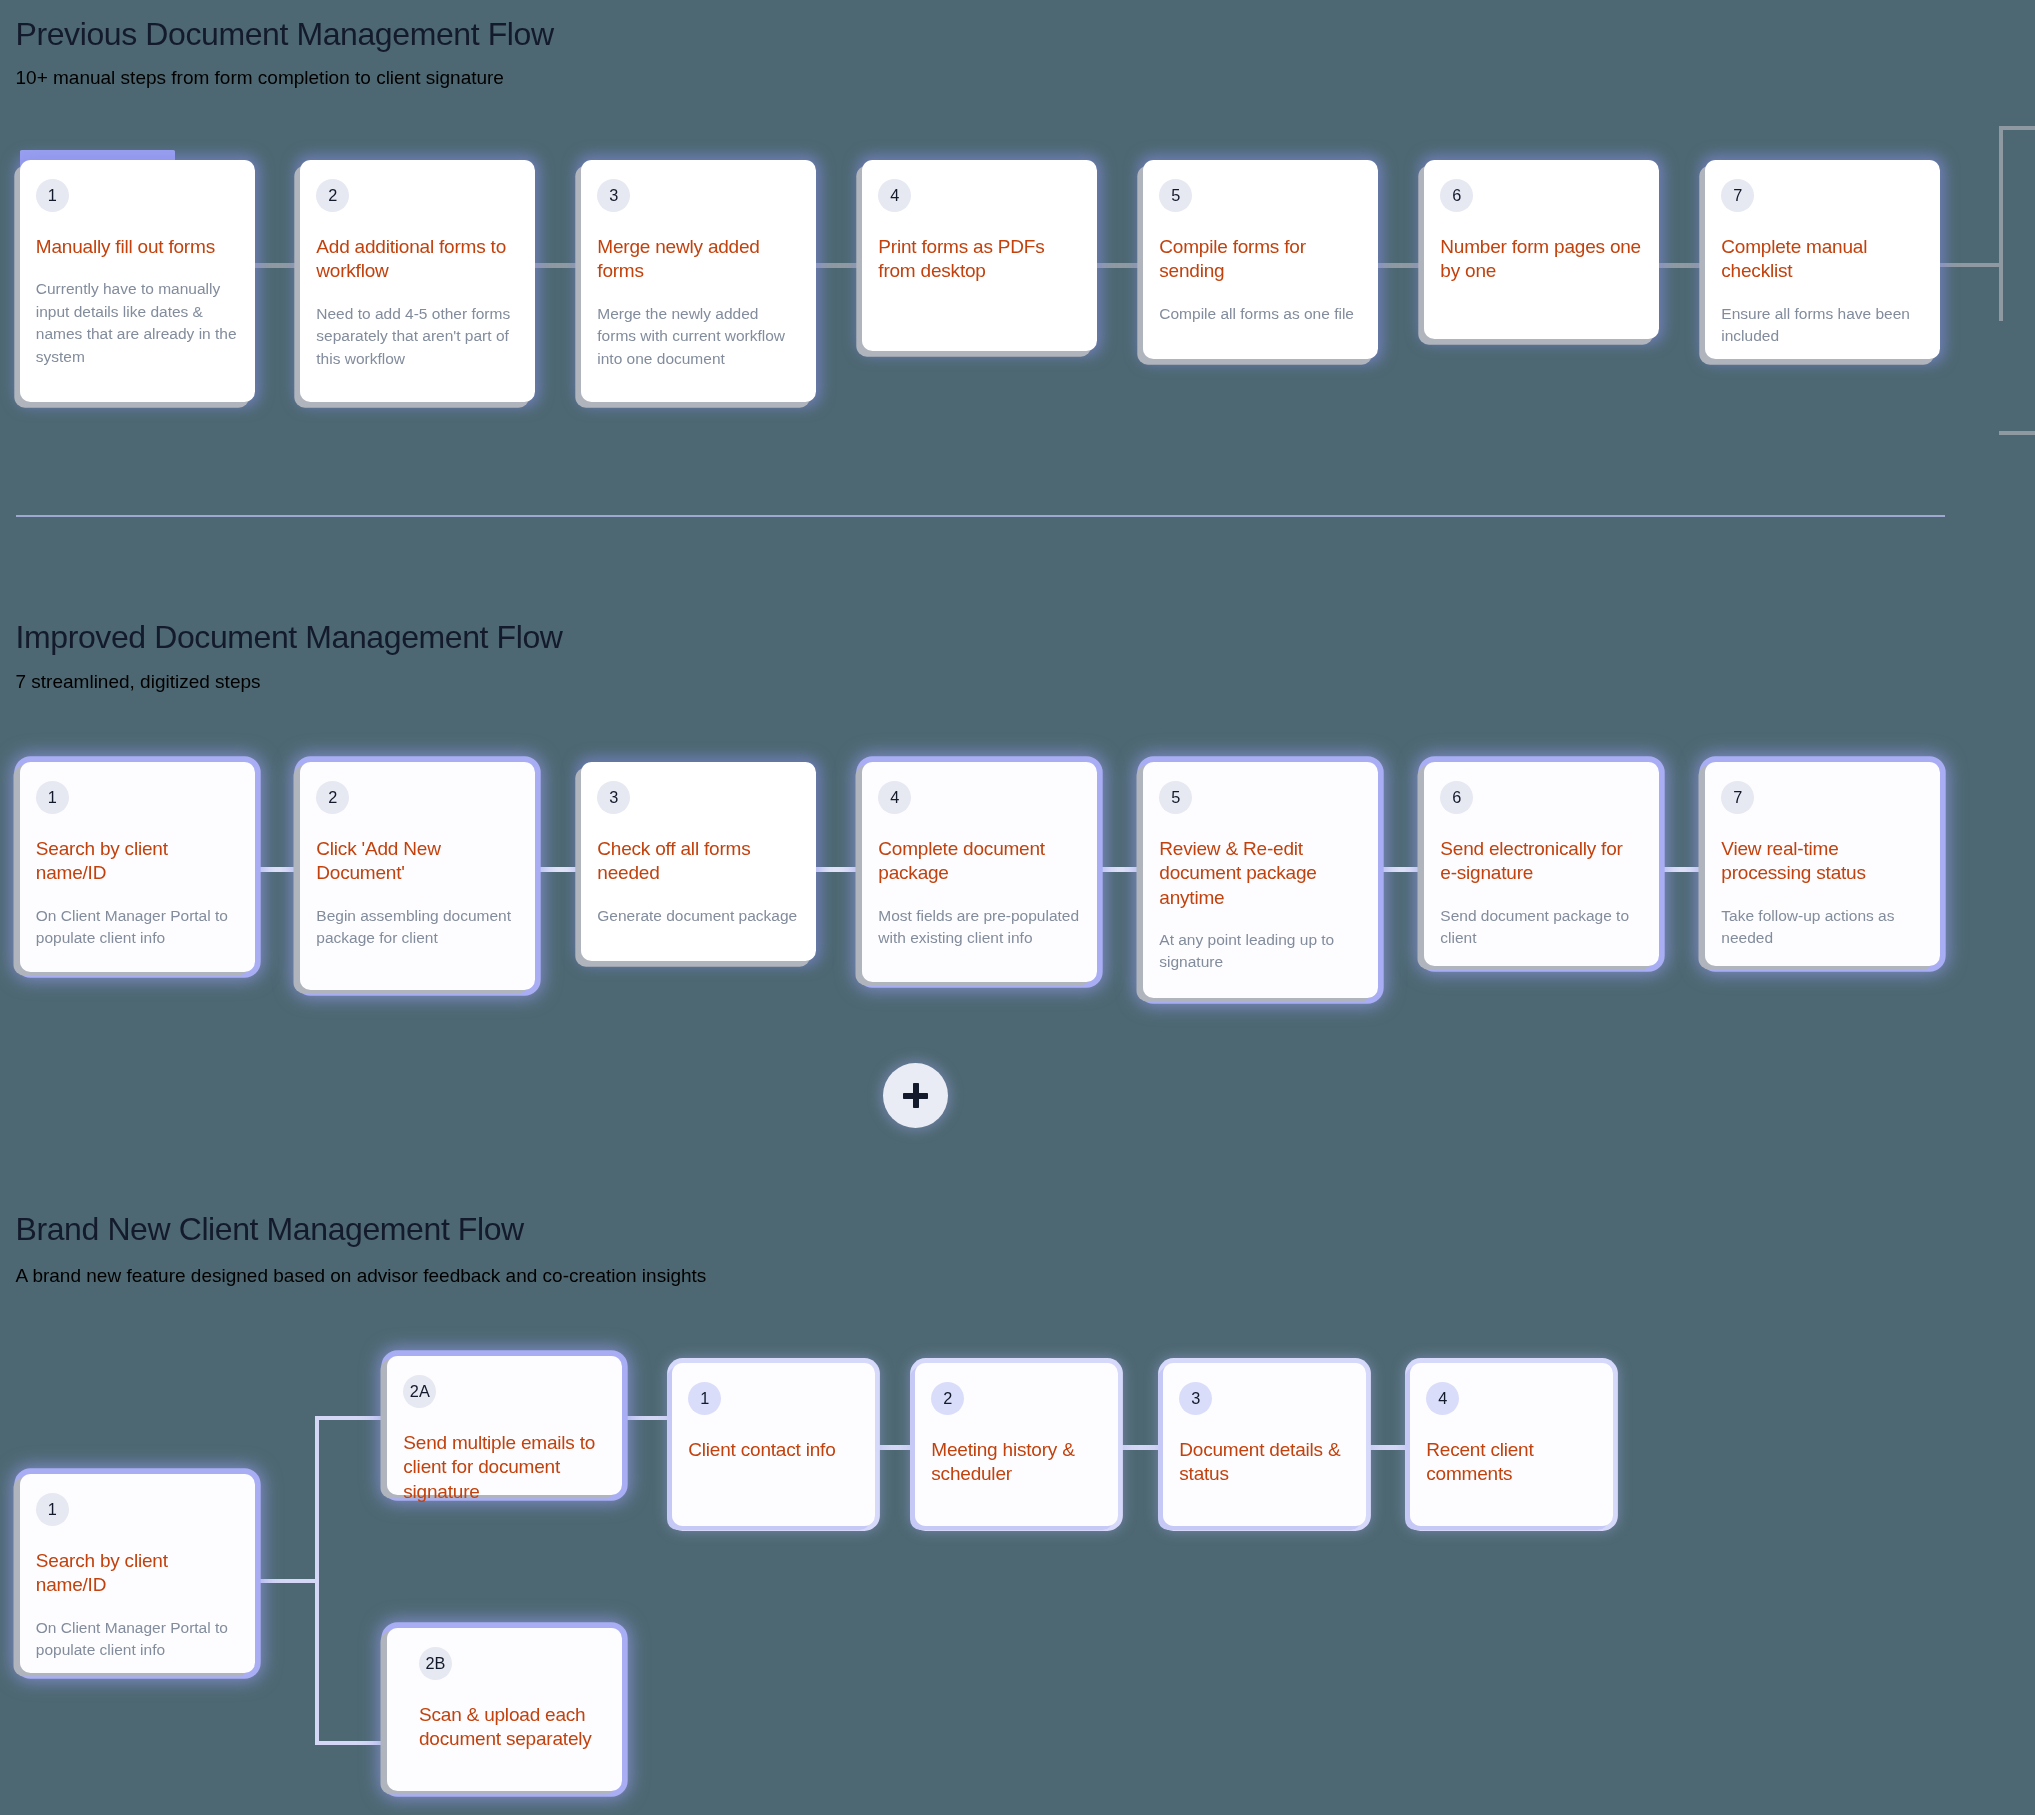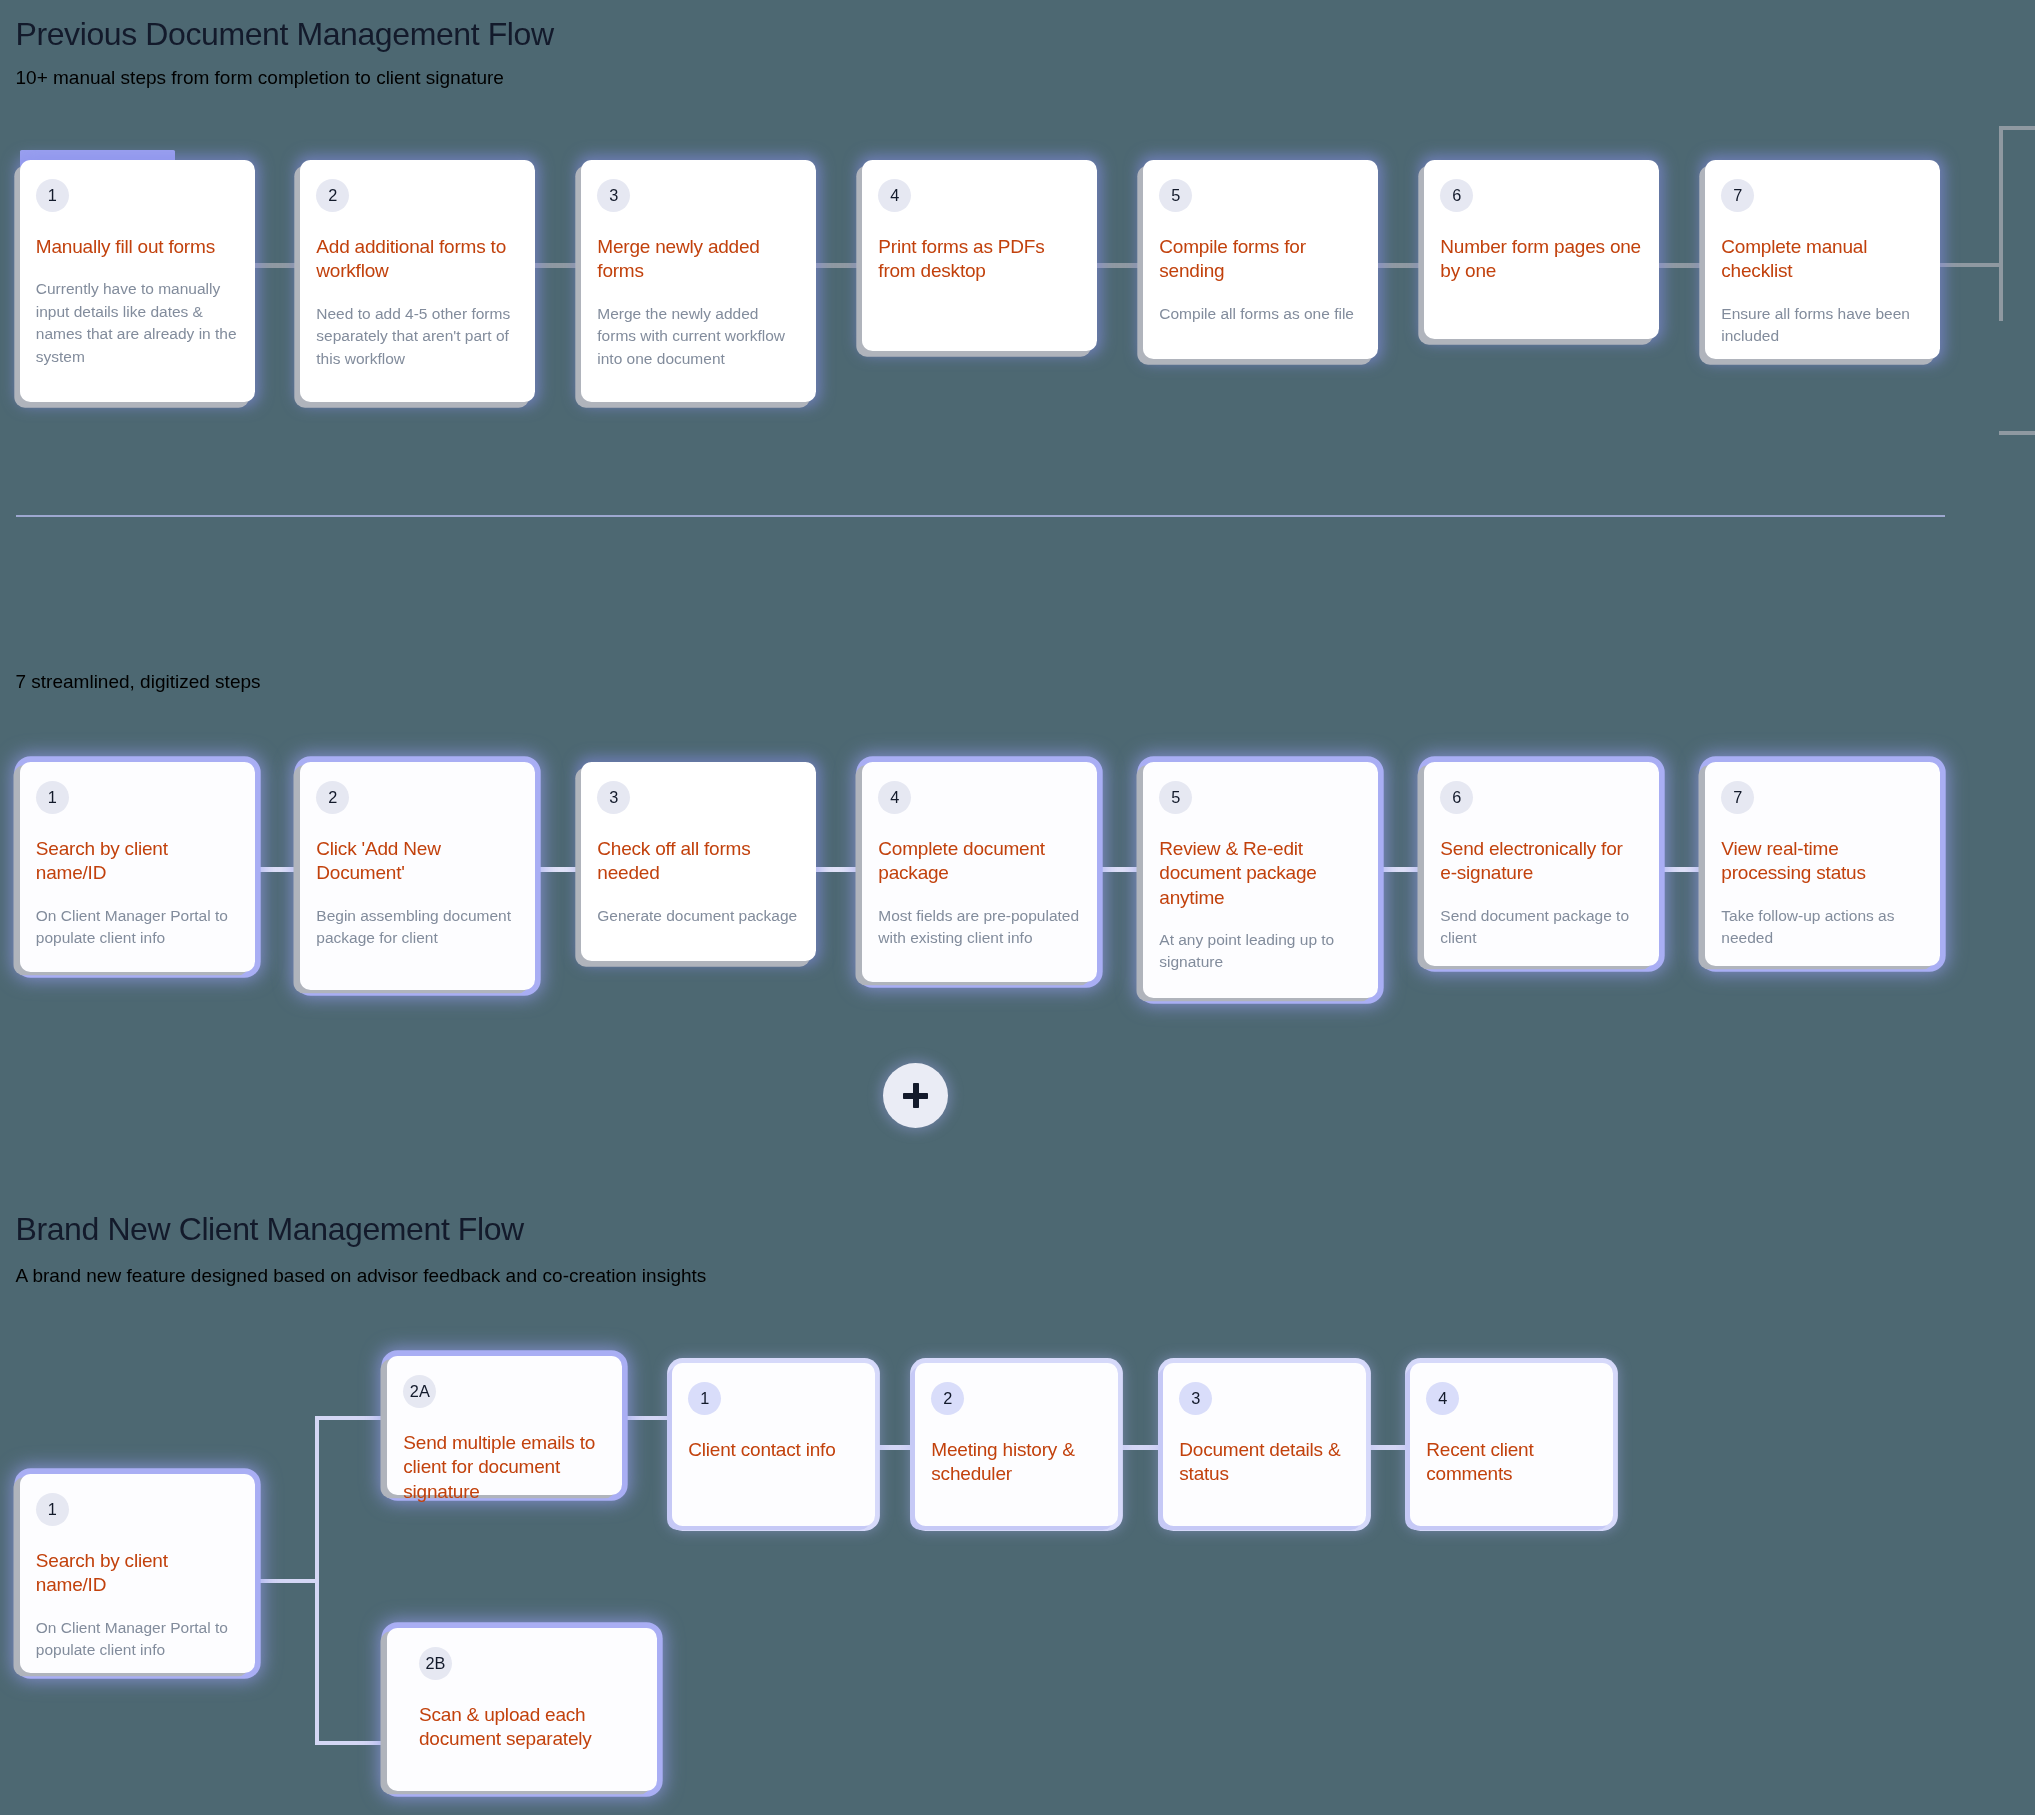--- a/index.html
+++ b/index.html
@@ -153,20 +153,21 @@
   </div>
 
   <div class="card sh-plain" style="left:1705px;top:160px;width:235px;height:199px;">
     <div class="badge">7</div>
     <div class="c-title">Complete manual checklist</div>
     <div class="c-desc">Ensure all forms have been included</div>
   </div>
 
   <div class="divider" style="left:16.3px;top:515px;width:1929px;"></div>
 
+  <div class="sec-title" style="left:15.5px;top:619px;">Improved Document Management Flow</div>
   <div class="sec-sub" style="left:15.5px;top:671px;">7 streamlined, digitized steps</div>
 
   <div class="conn pale" style="left:253px;top:867px;width:48px;height:4.9px;"></div>
   <div class="conn pale" style="left:534px;top:867px;width:48px;height:4.9px;"></div>
   <div class="conn pale" style="left:815px;top:867px;width:48px;height:4.9px;"></div>
   <div class="conn pale" style="left:1096px;top:867px;width:48px;height:4.9px;"></div>
   <div class="conn pale" style="left:1377px;top:867px;width:48px;height:4.9px;"></div>
   <div class="conn pale" style="left:1658px;top:867px;width:48px;height:4.9px;"></div>
 
   <div class="card sh-glow" style="left:19.5px;top:762px;width:235px;height:210px;">
@@ -233,21 +234,21 @@
     <div class="c-title">Search by client name/ID</div>
     <div class="c-desc">On Client Manager Portal to populate client info</div>
   </div>
 
   <div class="card sh-glow" style="left:387px;top:1356px;width:235px;height:139px;">
     <div class="badge">2A</div>
     <div class="c-title">Send multiple emails to client for document signature</div>
 
   </div>
 
-  <div class="card sh-glow" style="left:387px;top:1628px;width:270px;height:163px;padding-left:32px;">
+  <div class="card sh-glow" style="left:387px;top:1628px;width:235px;height:163px;padding-left:32px;">
     <div class="badge">2B</div>
     <div class="c-title">Scan &amp; upload each document separately</div>
 
   </div>
 
   <div class="card sh-ring" style="left:672px;top:1363px;width:203px;height:163px;">
     <div class="badge lav">1</div>
     <div class="c-title">Client contact info</div>
 
   </div>

